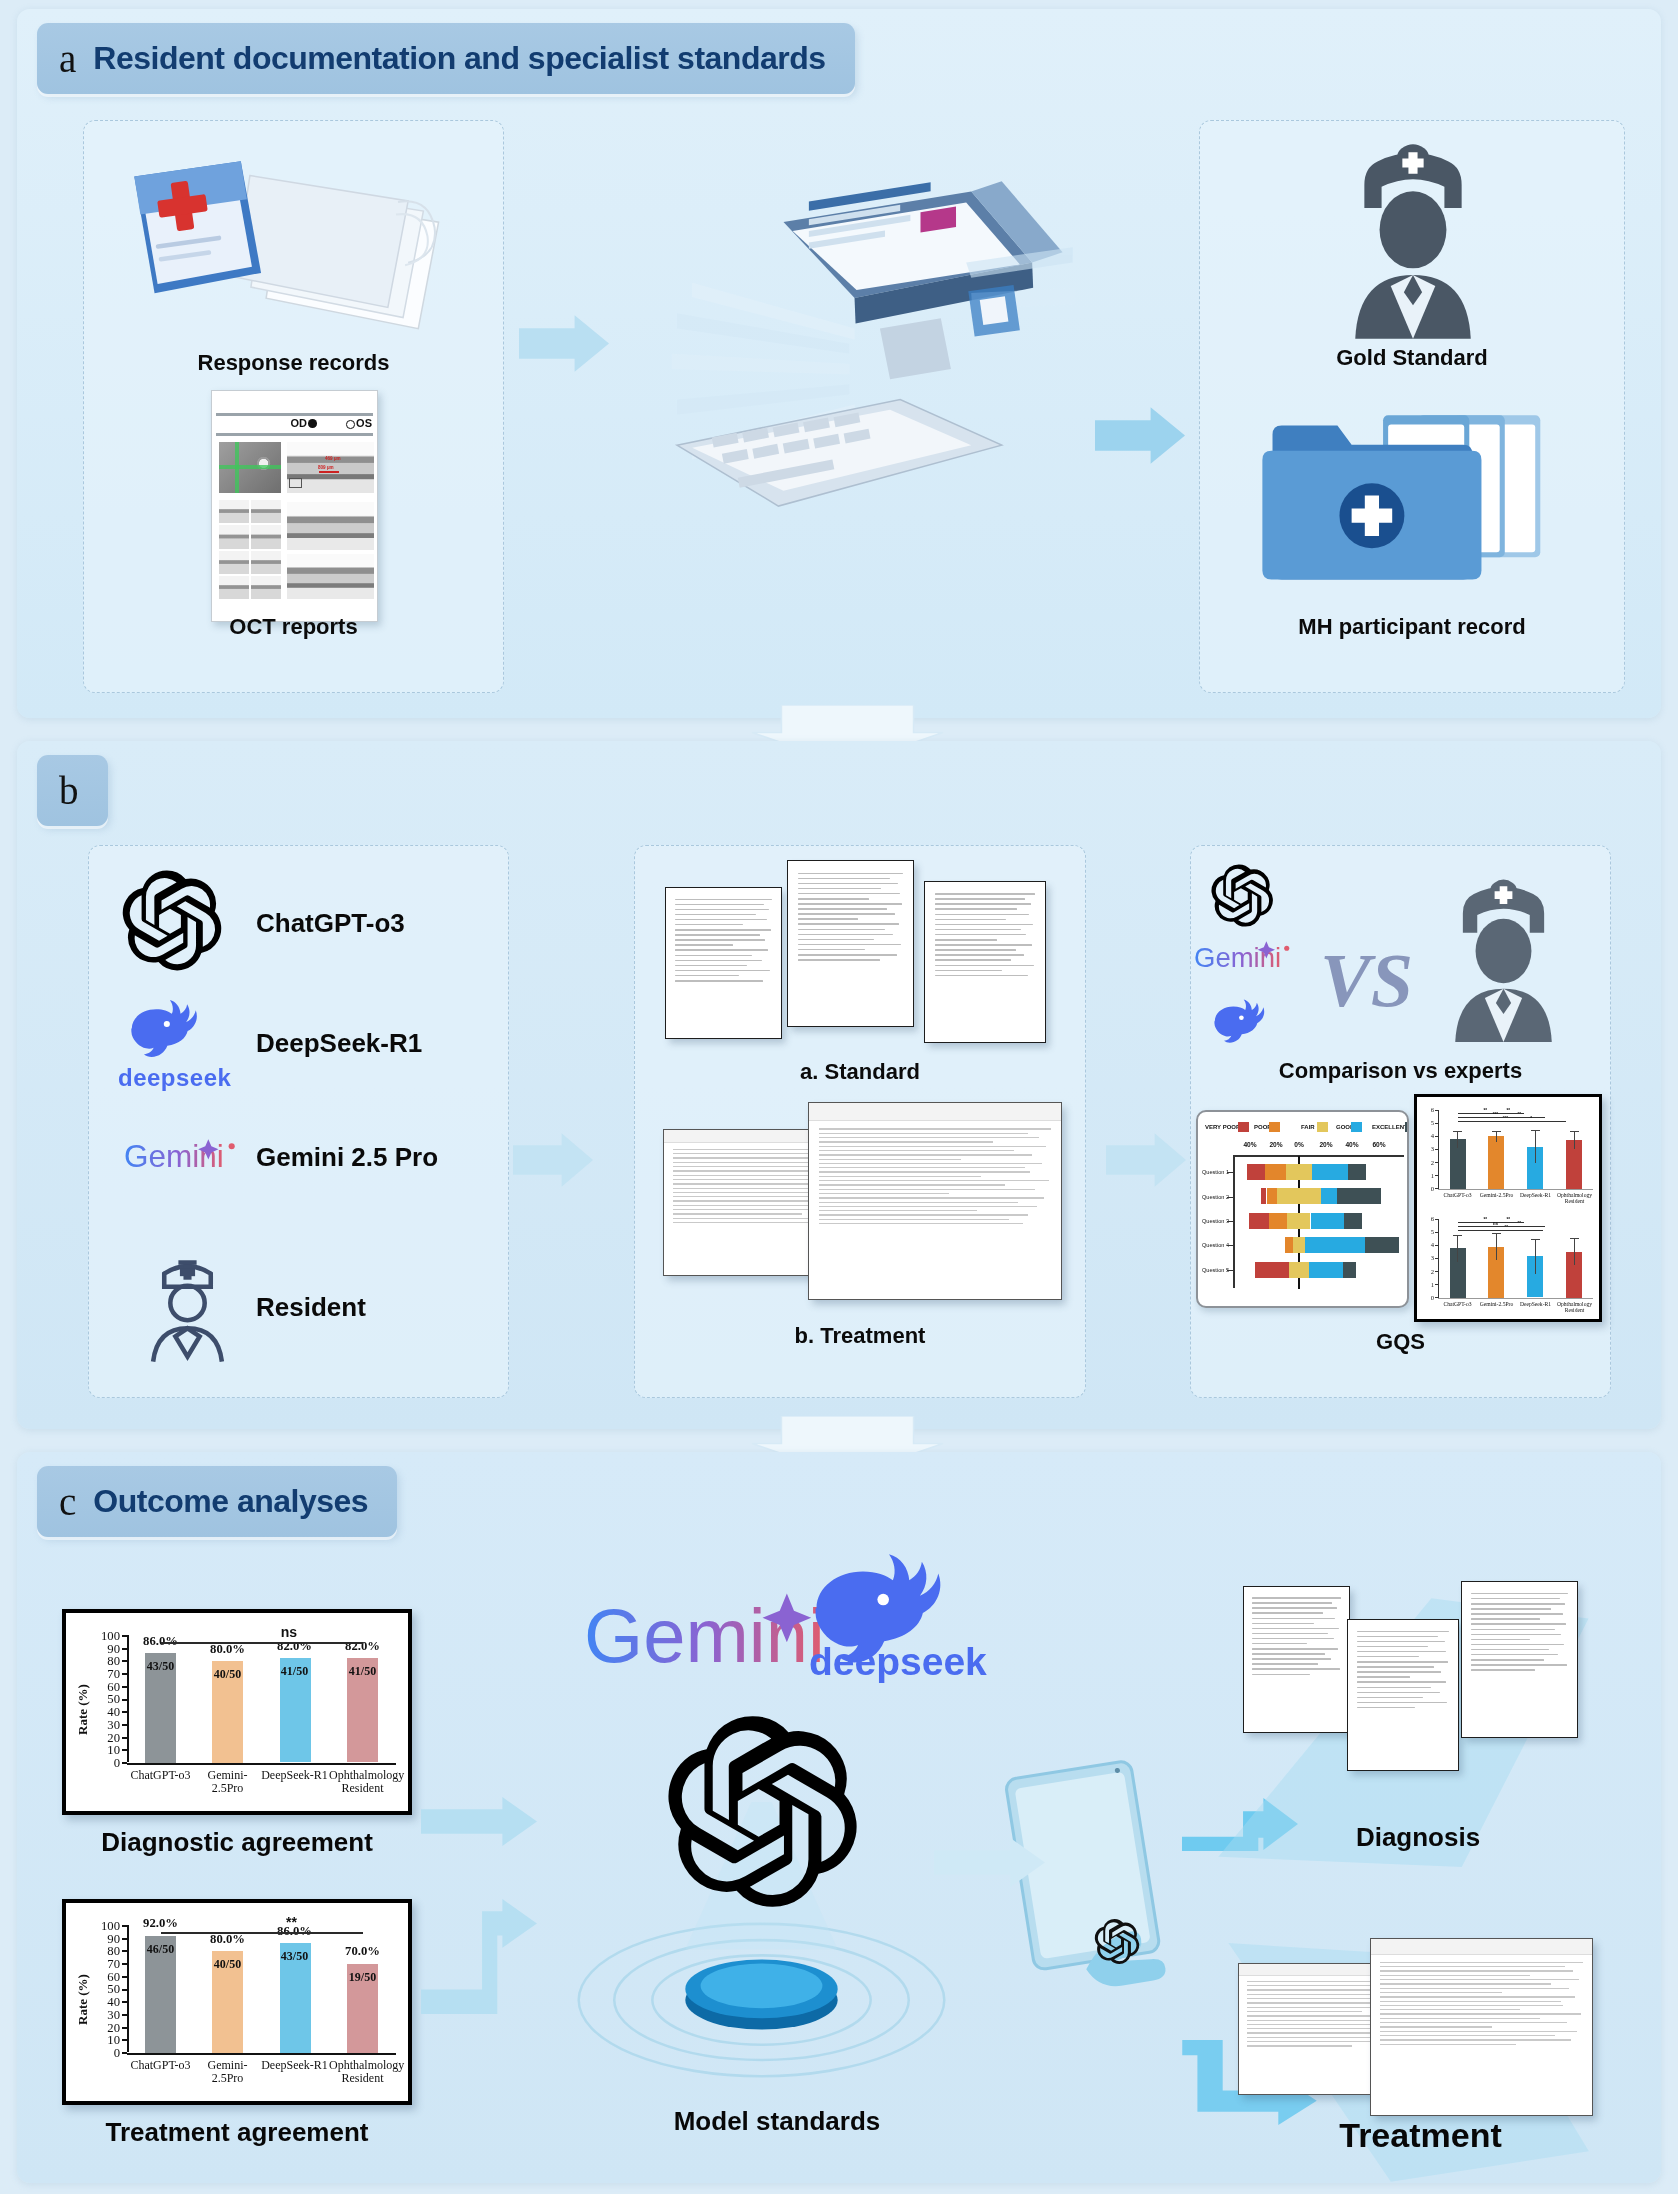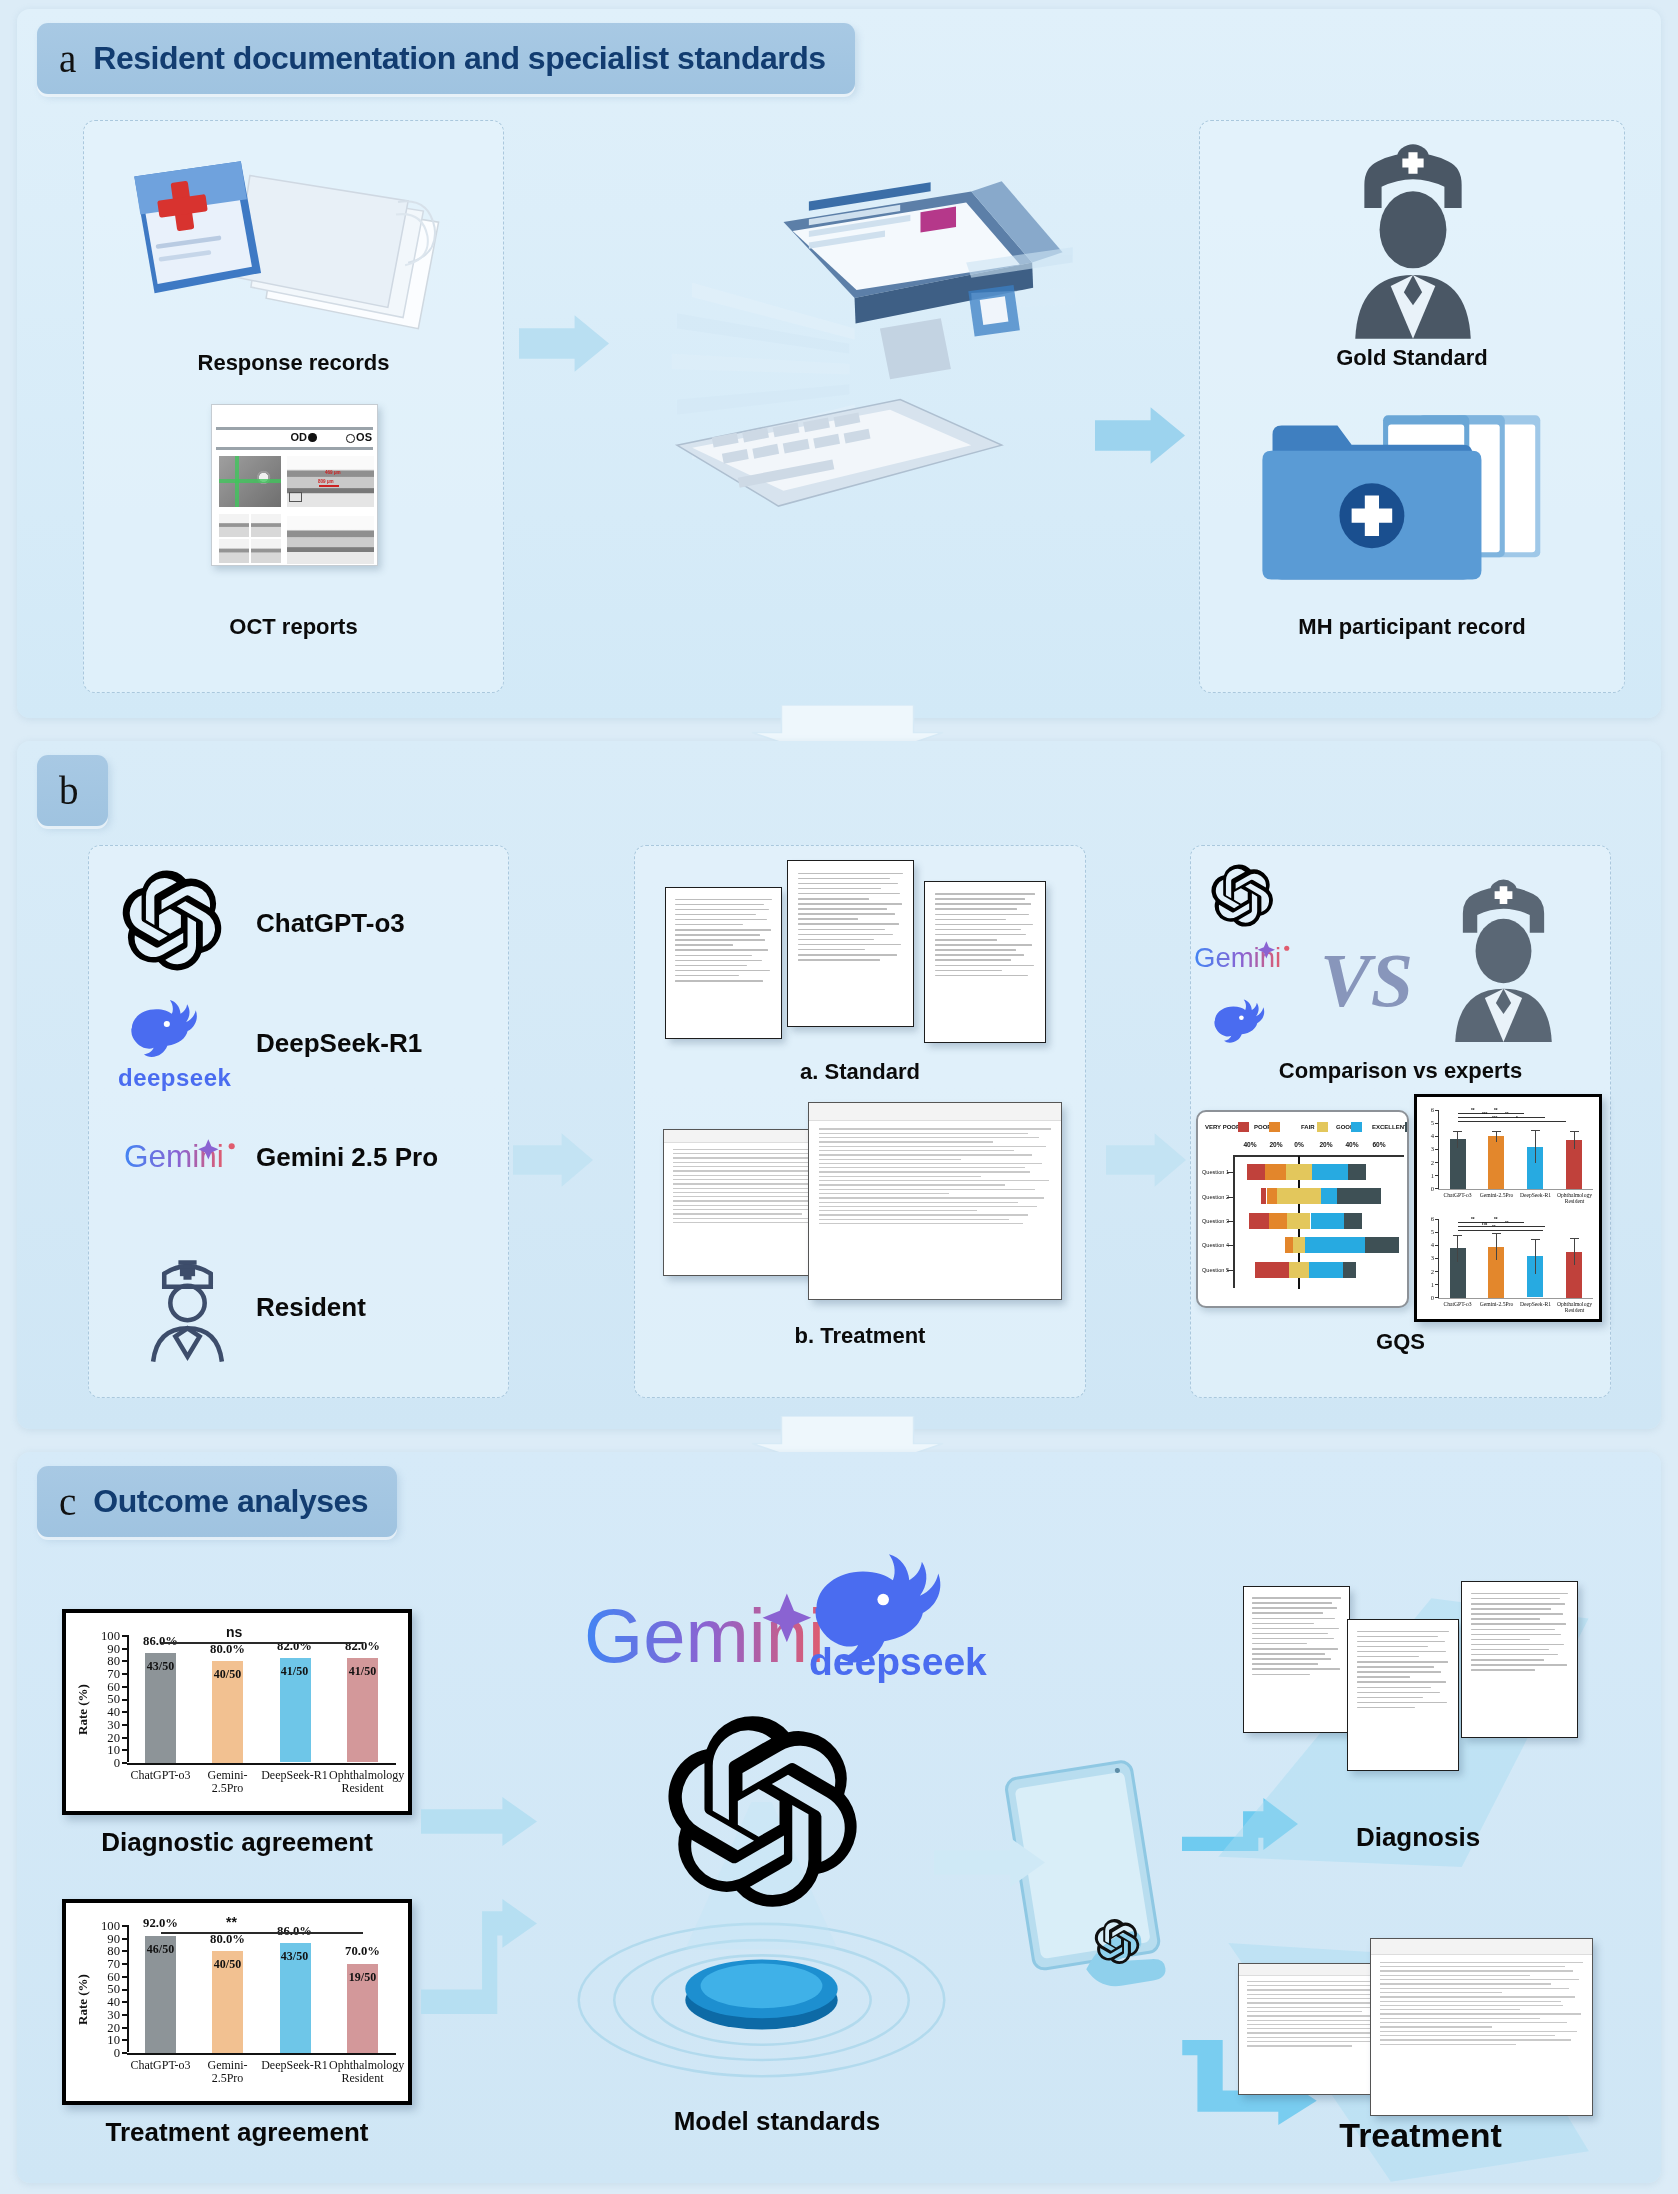--- a/index.html
+++ b/index.html
@@ -71,21 +71,21 @@
   }
   .axis-label-y {
     position:absolute; transform:rotate(-90deg); transform-origin:left top;
     font-family:"Liberation Serif", serif; font-weight:bold; white-space:nowrap;
   }
   .tick { position:absolute; font-family:"Liberation Serif", serif; text-align:right; }
   .xcat { position:absolute; text-align:center; font-family:"Liberation Serif", serif; line-height:1.08; }
   .barlabel { position:absolute; text-align:center; font-family:"Liberation Serif", serif; font-weight:bold; white-space:nowrap; }
   .bar { position:absolute; }
   .sig-line { position:absolute; background:#2a2a2a; }
-  .sig-text { position:absolute; text-align:left; font-family:"Liberation Sans",sans-serif; font-weight:bold; }
+  .sig-text { position:absolute; text-align:right; font-family:"Liberation Sans",sans-serif; font-weight:bold; }
 
   
   .lk-seg { position:absolute; height:100%; }
   .lk-row { position:absolute; }
   .lk-legend-sw { position:absolute; }
   .lk-legend-tx { position:absolute; font-weight:bold; font-family:"Liberation Sans",sans-serif; color:#111; }
 
   
   .win {
     position:absolute; background:#fff; border:1px solid #555;
@@ -124,21 +124,21 @@
             <path d="M40 60 L250 30 L262 105 L52 135 Z" fill="#6fa2dd"></path>
             <rect x="118" y="70" width="34" height="96" rx="5" fill="#d8332f" transform="rotate(-8 135 118)"></rect>
             <rect x="87" y="101" width="96" height="34" rx="5" fill="#d8332f" transform="rotate(-8 135 118)"></rect>
             <rect x="82" y="185" width="130" height="9" rx="4" fill="#b9cbe2" transform="rotate(-8 147 190)"></rect>
             <rect x="88" y="212" width="104" height="9" rx="4" fill="#c6d6e9" transform="rotate(-8 140 217)"></rect>
           </g>
         </svg>
       </div>
       <div class="caption" style="top:229px;">Response records</div>
 
-      <div style="position:absolute; left:127px; top:283px; width:167px; height:162px; background:#fff; border:1px solid #c5ccd2; box-shadow:3px 4px 7px rgba(60,90,120,.25); overflow:hidden;">
+      <div style="position:absolute; left:127px; top:269px; width:167px; height:232px; background:#fff; border:1px solid #c5ccd2; box-shadow:3px 4px 7px rgba(60,90,120,.25); overflow:hidden;">
         <div style="position:absolute;left:4px;right:4px;top:22px;height:2.5px;background:#9aa3aa;"></div>
         <div style="position:absolute;left:4px;right:4px;top:42px;height:2.5px;background:#9aa3aa;"></div>
         <div style="position:absolute;right:60px;top:26px;font-size:11px;font-weight:bold;color:#111;">OD<span style="display:inline-block;width:8.6px;height:8.6px;border-radius:50%;background:#111;margin-left:1.5px;vertical-align:-1px;"></span></div>
         <div style="position:absolute;right:5px;top:26px;font-size:11px;font-weight:bold;color:#111;"><span style="display:inline-block;width:8.6px;height:8.6px;border-radius:50%;border:1.5px solid #111;margin-right:1.5px;vertical-align:-1.5px;"></span>OS</div>
 
         <div style="position:absolute;left:7px;top:51px;width:62px;height:51px;background:
              radial-gradient(circle at 72% 42%, #f0f0f0 0 8%, #9a9a9a 9% 12%, transparent 13%),
              linear-gradient(135deg,#9f9f9f,#6f6f6f);"></div>
         <div style="position:absolute;left:23px;top:51px;width:3.6px;height:51px;background:rgba(60,200,90,.75);"></div>
         <div style="position:absolute;left:7px;top:74px;width:62px;height:3.6px;background:rgba(60,200,90,.75);"></div>

